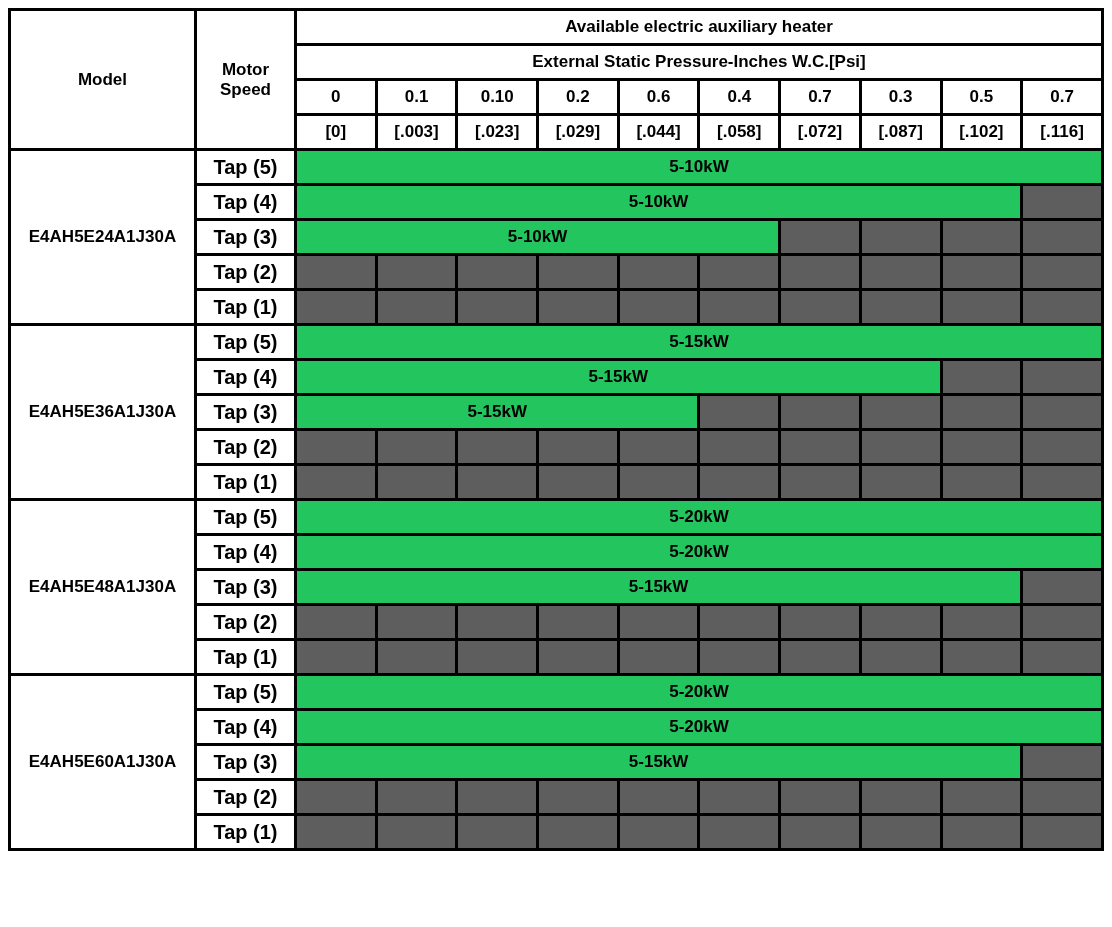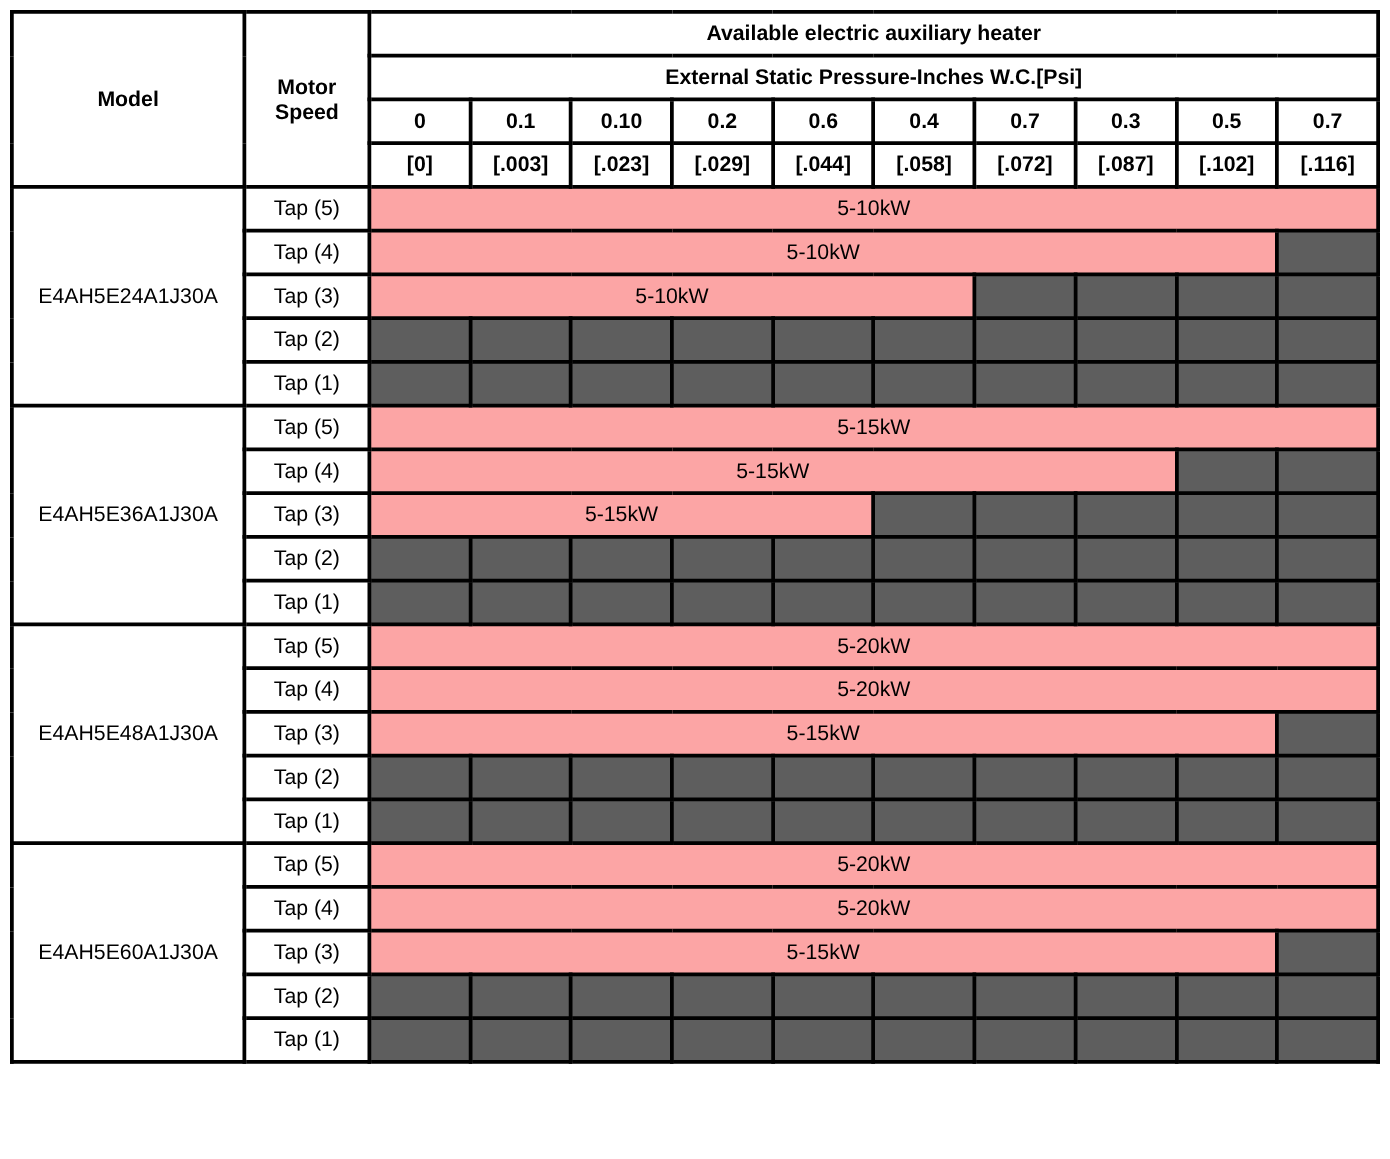--- a/index.html
+++ b/index.html
@@ -1,23 +1,23 @@
 <!DOCTYPE html>
 <html><head>
 <meta charset="utf-8">
 <style>
   html, body { margin:0; padding:0; background:#fff; }
   body { width:1112px; height:927px; position:relative; font-family:"Liberation Sans", sans-serif; color:#000; }
   table { position:absolute; left:8px; top:8px; border-collapse:collapse; table-layout:fixed; width:1096px; }
   td, th { border:3px solid #000; padding:0; text-align:center; vertical-align:middle; font-size:17px; }
   th { font-weight:bold; height:32px;text-align:center; }
   td { height:32px; }
-  td.model { font-weight:normal; font-size:17px; }
-  td.tap { font-weight:normal; font-size:17px; }
-  td.avail { background:#fca5a5; font-weight:normal; }
+  td.model { font-weight:bold; font-size:17px; }
+  td.tap { font-weight:bold; font-size:20px; }
+  td.avail { background:#22c55e; font-weight:bold; }
   td.na { background:#5e5e5e; }
   col.c-model { width:186px; }
   col.c-speed { width:100px; }
 </style>
 </head>
 <body>
 
 <table>
   <colgroup>
     <col class="c-model">

